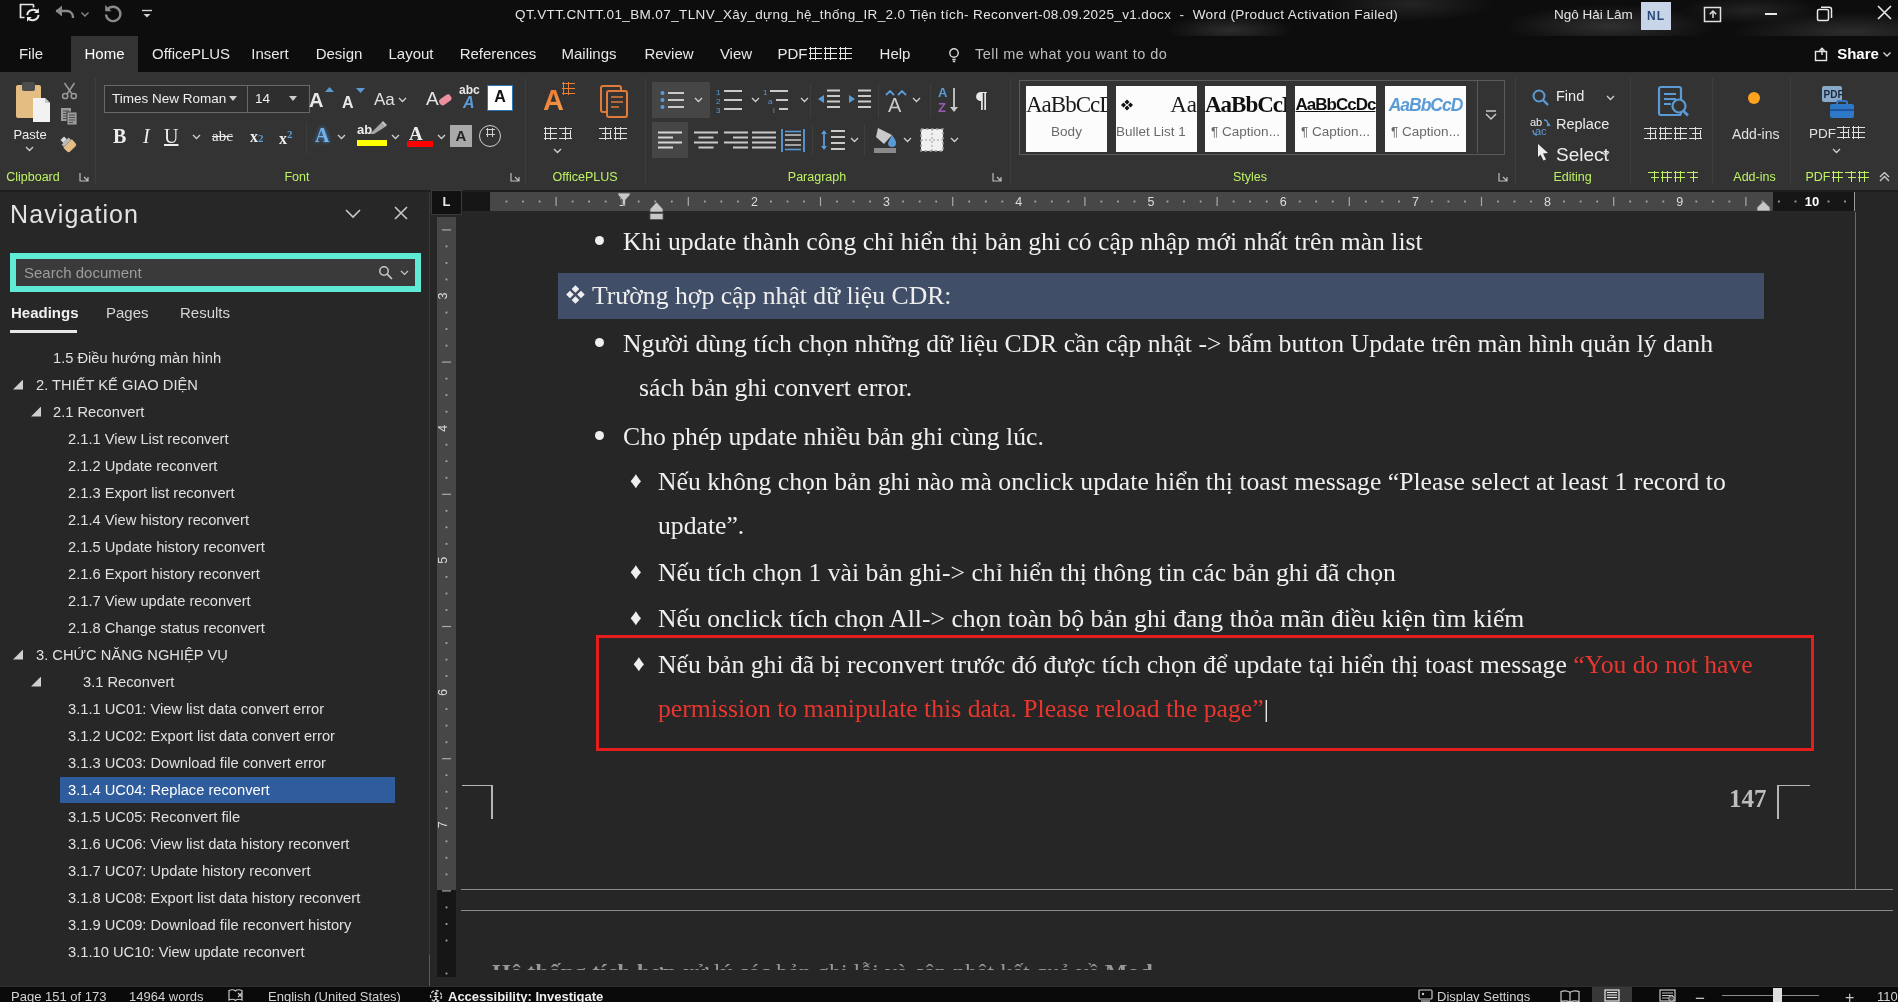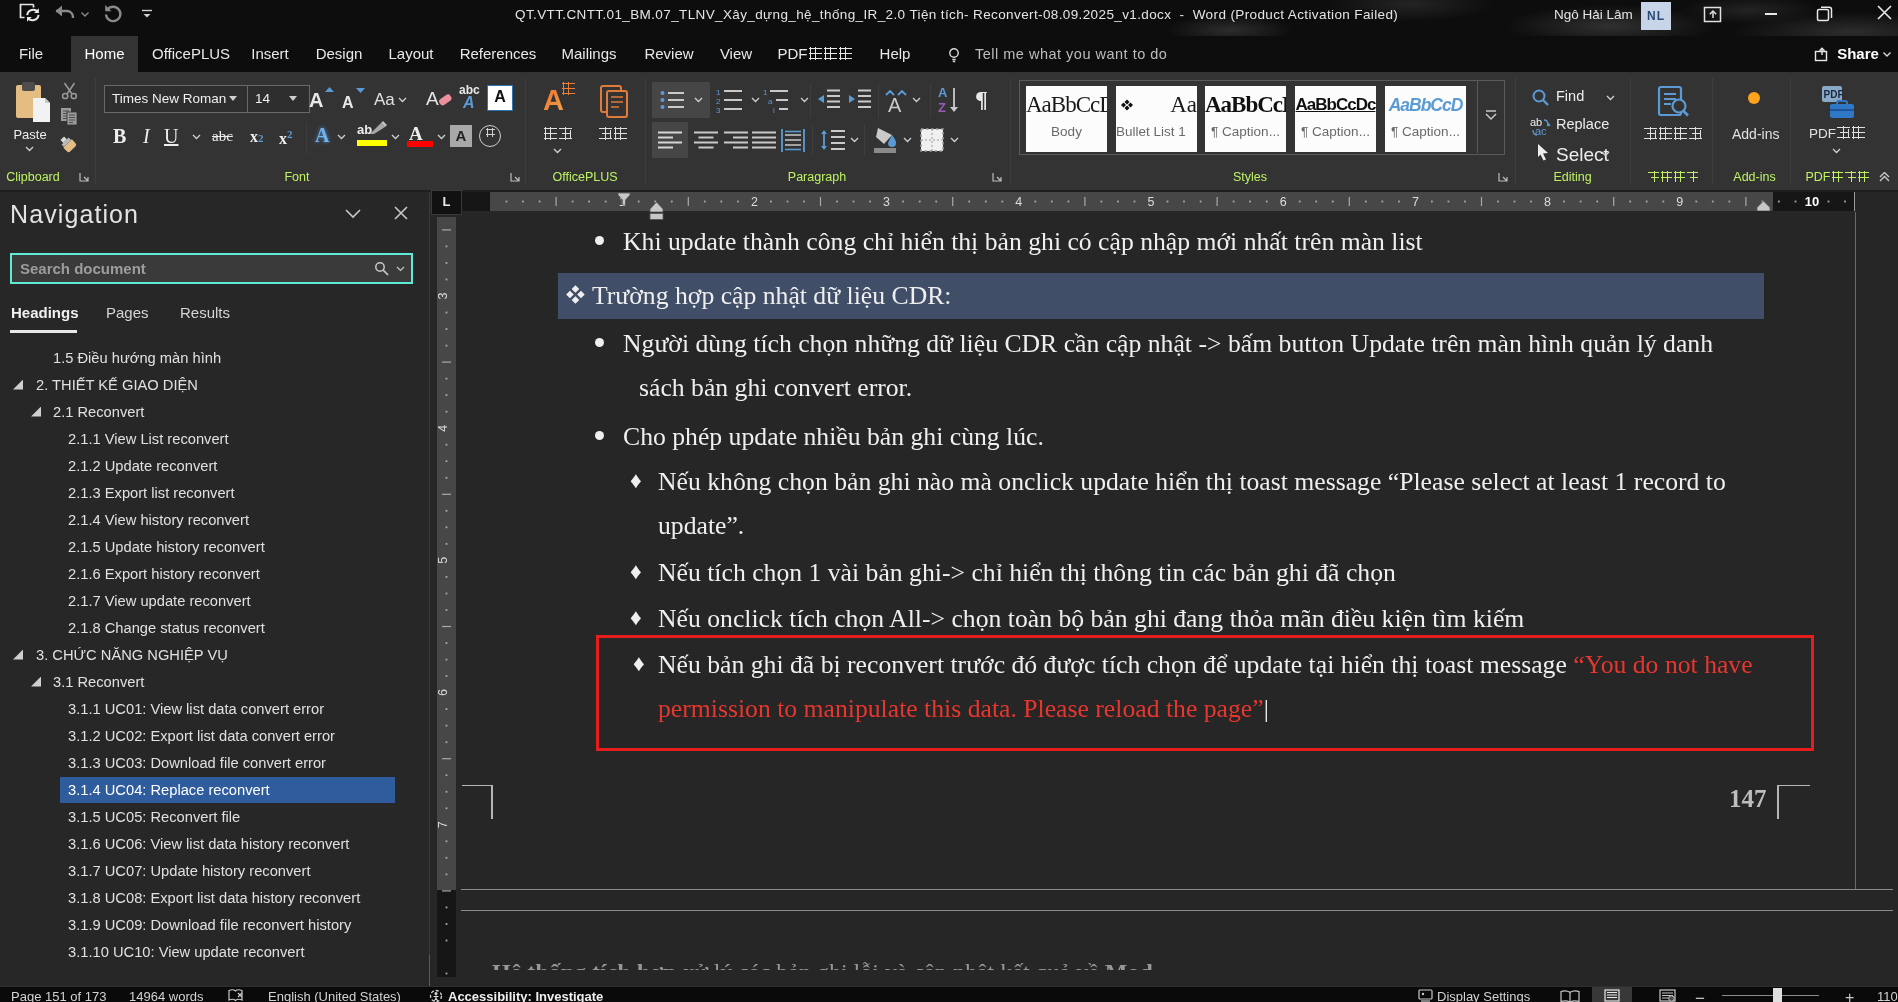--- a/index.html
+++ b/index.html
@@ -446,21 +446,21 @@
     </svg>
 </div>
 <div class="abs" id="navpane">
  <div class="abs" style="left:10px;top:1px;width:250px;height:42px;line-height:42px;font-size:25px;letter-spacing:1.1px;color:#e3e3e3;">Navigation</div>
  <svg class="icon" style="left:344px;top:16px" width="18" height="11" viewBox="0 0 18 11">
       <path d="M2 2l7 7 7-7" fill="none" stroke="#c8c8c8" stroke-width="1.6"></path>
     </svg>
  <svg class="icon" style="left:393px;top:13px" width="16" height="16" viewBox="0 0 16 16">
       <path d="M2 2l12 12M14 2 2 14" stroke="#c8c8c8" stroke-width="1.6"></path>
     </svg>
- <div class="abs" style="left:10px;top:61px;width:399px;height:27px;background:#3a3a3a;border:2px solid #5eead4;font-weight:bold;">
+ <div class="abs" style="left:10px;top:61px;width:399px;height:27px;background:#3a3a3a;border:6px solid #5eead4;">
    <div style="position:absolute;left:8px;top:0;height:27px;line-height:27px;color:#9d9d9d;font-size:15px;">Search document</div>
    <svg style="position:absolute;right:22px;top:6px" width="15" height="15" viewBox="0 0 15 15">
         <circle cx="6" cy="6" r="4.2" fill="none" stroke="#c8c8c8" stroke-width="1.5"></circle>
         <path d="M9.2 9.2 14 14" stroke="#c8c8c8" stroke-width="1.7"></path>
       </svg>
    <svg style="position:absolute;right:6px;top:11px" width="9" height="6" viewBox="0 0 9 6">
         <path d="M1 1l3.5 3.5L8 1" fill="none" stroke="#c8c8c8" stroke-width="1.2"></path>
       </svg>
  </div>
  <div class="abs" style="left:11px;top:112px;font-size:15px;font-weight:bold;color:#f0f0f0;">Headings</div>
@@ -472,21 +472,21 @@
  <div class="nitem" style="top:206.5px;padding-left:53px;"><span class="tri" style="left:31px;top:8px;"></span>2.1 Reconvert</div>
  <div class="nitem" style="top:233.5px;padding-left:68px;">2.1.1 View List reconvert</div>
  <div class="nitem" style="top:260.5px;padding-left:68px;">2.1.2 Update reconvert</div>
  <div class="nitem" style="top:287.5px;padding-left:68px;">2.1.3 Export list reconvert</div>
  <div class="nitem" style="top:314.5px;padding-left:68px;">2.1.4 View history reconvert</div>
  <div class="nitem" style="top:341.5px;padding-left:68px;">2.1.5 Update history reconvert</div>
  <div class="nitem" style="top:368.5px;padding-left:68px;">2.1.6 Export history reconvert</div>
  <div class="nitem" style="top:395.5px;padding-left:68px;">2.1.7 View update reconvert</div>
  <div class="nitem" style="top:422.5px;padding-left:68px;">2.1.8 Change status reconvert</div>
  <div class="nitem" style="top:449.5px;padding-left:36px;"><span class="tri" style="left:13px;top:8px;"></span>3. CHỨC NĂNG NGHIỆP VỤ</div>
- <div class="nitem" style="top:476.5px;padding-left:53px;"><span class="tri" style="left:31px;top:8px;"></span>3.1 Reconvert</div>
+ <div class="nitem" style="top:476.5px;padding-left:83px;"><span class="tri" style="left:31px;top:8px;"></span>3.1 Reconvert</div>
  <div class="nitem" style="top:503.5px;padding-left:68px;">3.1.1 UC01: View list data convert error</div>
  <div class="nitem" style="top:530.5px;padding-left:68px;">3.1.2 UC02: Export list data convert error</div>
  <div class="nitem" style="top:557.5px;padding-left:68px;">3.1.3 UC03: Download file convert error</div>
  <div class="nitem" style="top:584.5px;padding-left:68px;"><span style="position:absolute;left:60px;top:0.5px;width:335px;height:26px;background:#2e5c9c;"></span><span style="position:relative;color:#fff;">3.1.4 UC04: Replace reconvert</span></div>
  <div class="nitem" style="top:611.5px;padding-left:68px;">3.1.5 UC05: Reconvert file</div>
  <div class="nitem" style="top:638.5px;padding-left:68px;">3.1.6 UC06: View list data history reconvert</div>
  <div class="nitem" style="top:665.5px;padding-left:68px;">3.1.7 UC07: Update history reconvert</div>
  <div class="nitem" style="top:692.5px;padding-left:68px;">3.1.8 UC08: Export list data history reconvert</div>
  <div class="nitem" style="top:719.5px;padding-left:68px;">3.1.9 UC09: Download file reconvert history</div>
  <div class="nitem" style="top:746.5px;padding-left:68px;">3.1.10 UC10: View update reconvert</div>

